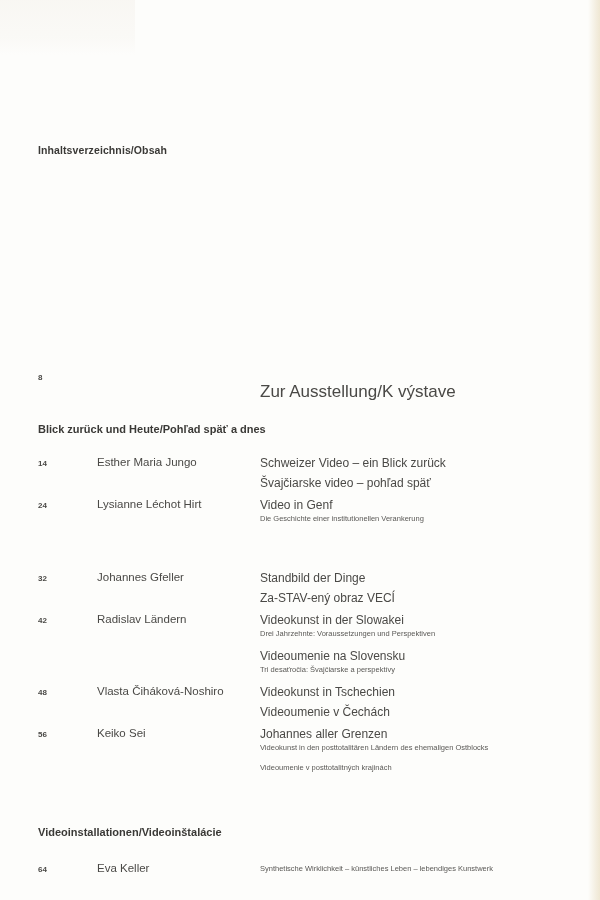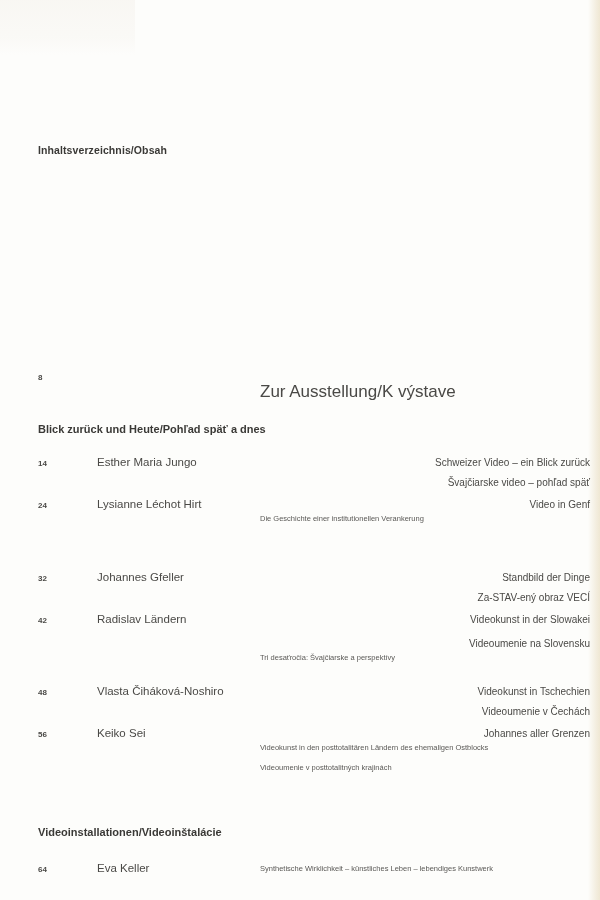--- a/index.html
+++ b/index.html
@@ -69,26 +69,25 @@
       top: 0;
       white-space: nowrap;
     }
     .titles {
       position: absolute;
       left: 260px;
       top: 0;
       width: 330px;
     }
     .t-main {
-      font-size: 10px;
+      font-size: 12px;
       color: #4a4946;
       line-height: 14px;
       white-space: nowrap;
       display: block;
-      text-align: right;
     }
     .t-sub {
       font-size: 7.5px;
       color: #5a5956;
       line-height: 10px;
       white-space: nowrap;
       display: block;
       margin-top: 2px;
     }
     .t-block + .t-block {
@@ -150,20 +149,21 @@
     <span class="t-main">Za-STAV-ený obraz VECÍ</span>
   </div>
 </div>
 
 <div class="row" style="top:613px;">
   <span class="pg">42</span>
   <span class="author">Radislav Ländern</span>
   <div class="titles">
     <div class="t-block">
       <span class="t-main">Videokunst in der Slowakei</span>
+      <span class="t-sub">Drei Jahrzehnte: Voraussetzungen und Perspektiven</span>
     </div>
     <div class="t-block">
       <span class="t-main">Videoumenie na Slovensku</span>
       <span class="t-sub">Tri desaťročia: Švajčiarske a perspektívy</span>
     </div>
   </div>
 </div>
 
 <div class="row" style="top:685px;">
   <span class="pg">48</span>

